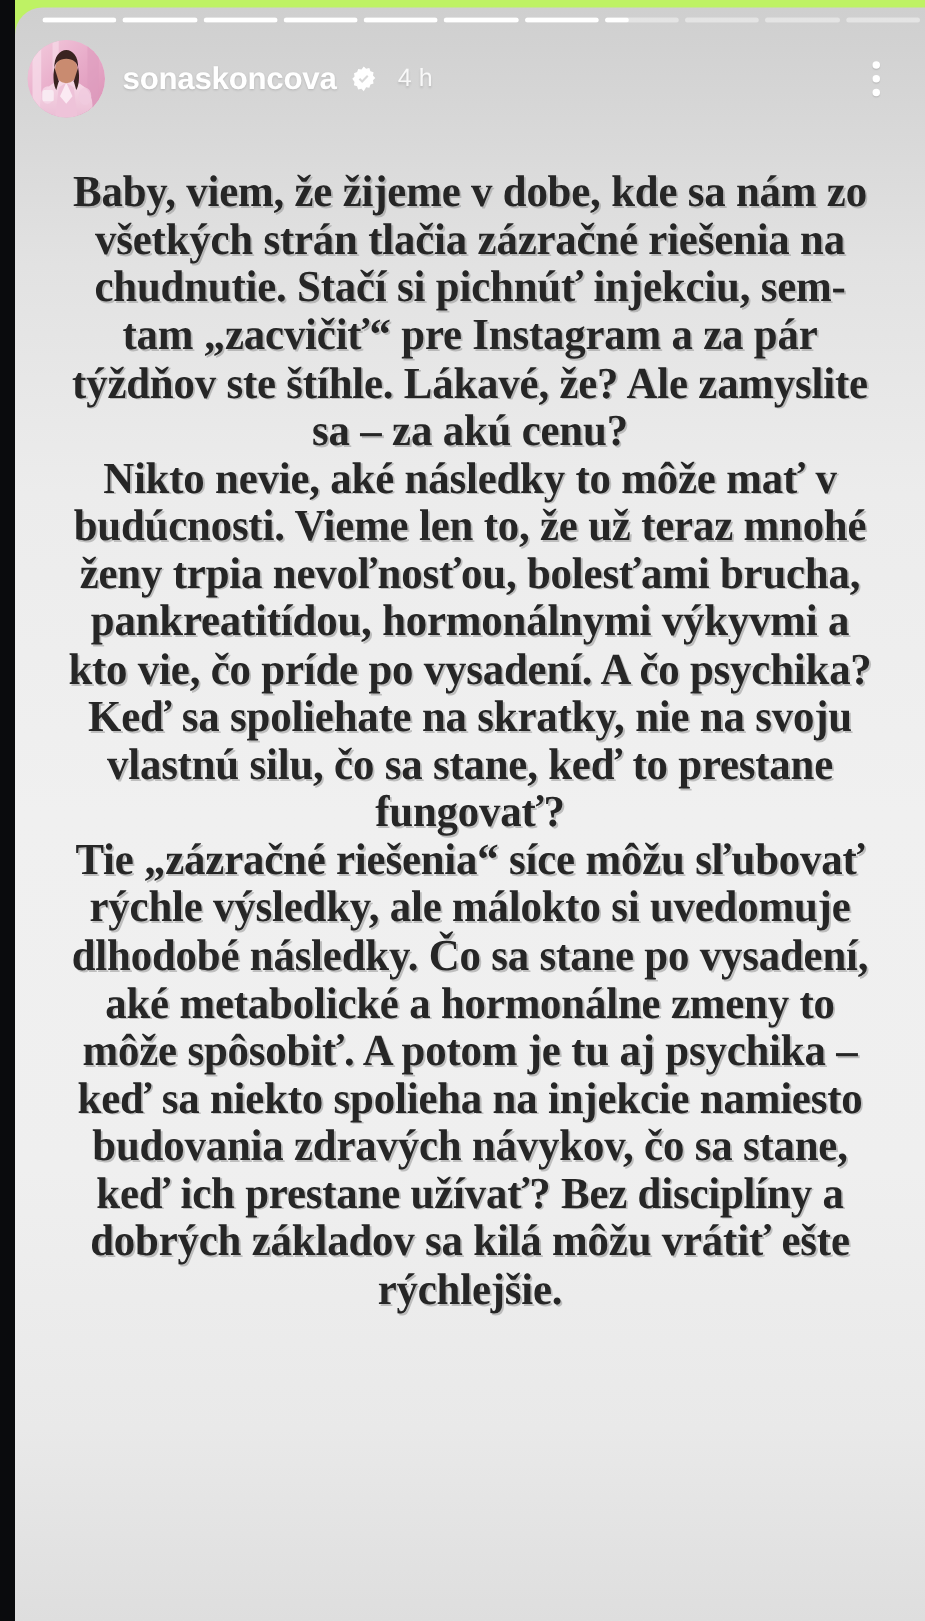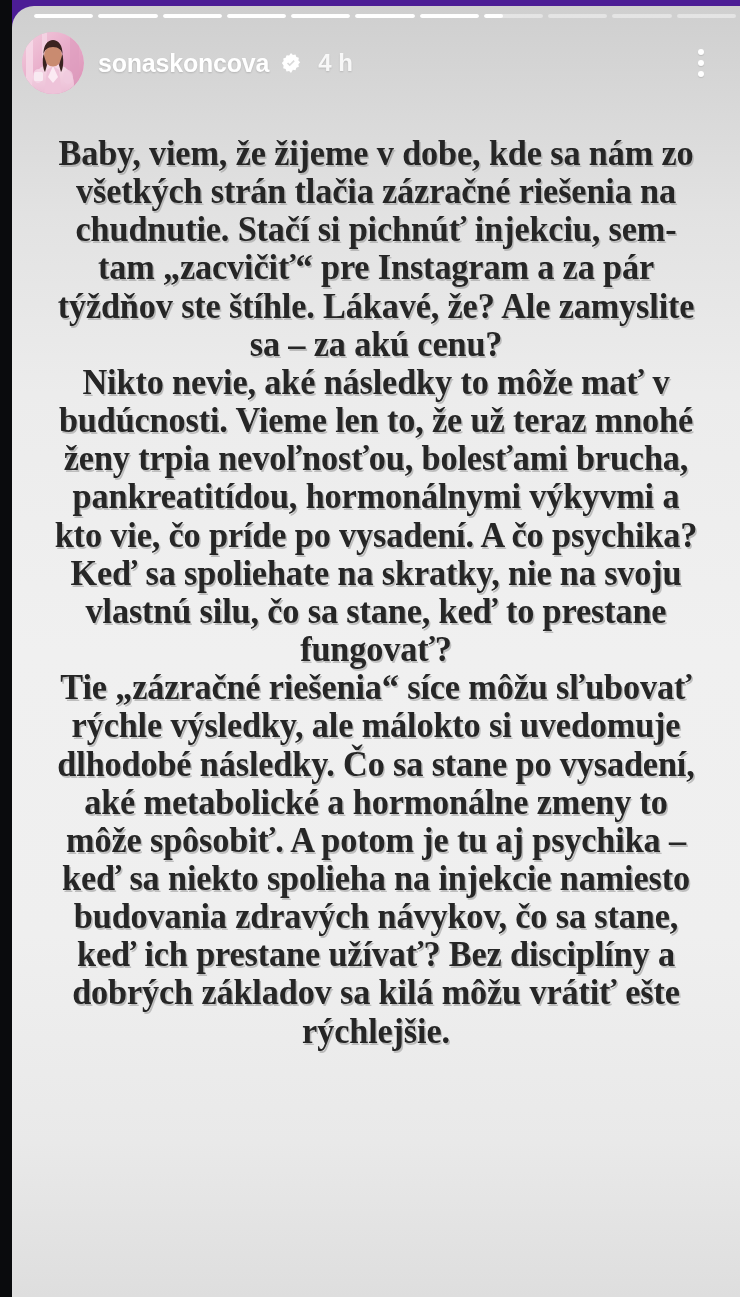--- a/index.html
+++ b/index.html
@@ -11,21 +11,21 @@
     background:#0a0b0d;
     overflow:hidden;
     font-family:"Liberation Sans", sans-serif;
   }
 
   
   #story-viewer {
     position:relative;
     width:740px;
     height:1297px;
-    background:#4c1d95;
+    background:#bef264;
   }
 
   
   #left-gutter {
     position:absolute;
     left:0; top:0;
     width:12px; height:1297px;
     background:#0a0b0d;
     z-index:5;
   }
@@ -118,22 +118,22 @@
     flex:0 0 auto;
     display:flex;
     align-items:center;
     justify-content:center;
   }
   #verified-badge svg { display:block; }
 
   #timestamp {
     margin-left:16px;
     font-family:"Liberation Sans", sans-serif;
-    font-size:24px;
-    font-weight:700;
+    font-size:20px;
+    font-weight:400;
     color:rgba(255,255,255,0.88);
     text-shadow:0 1px 2px rgba(0,0,0,0.14);
     white-space:nowrap;
   }
 
   #options-menu {
     flex:0 0 auto;
     width:34px; height:44px;
     display:flex;
     flex-direction:column;

